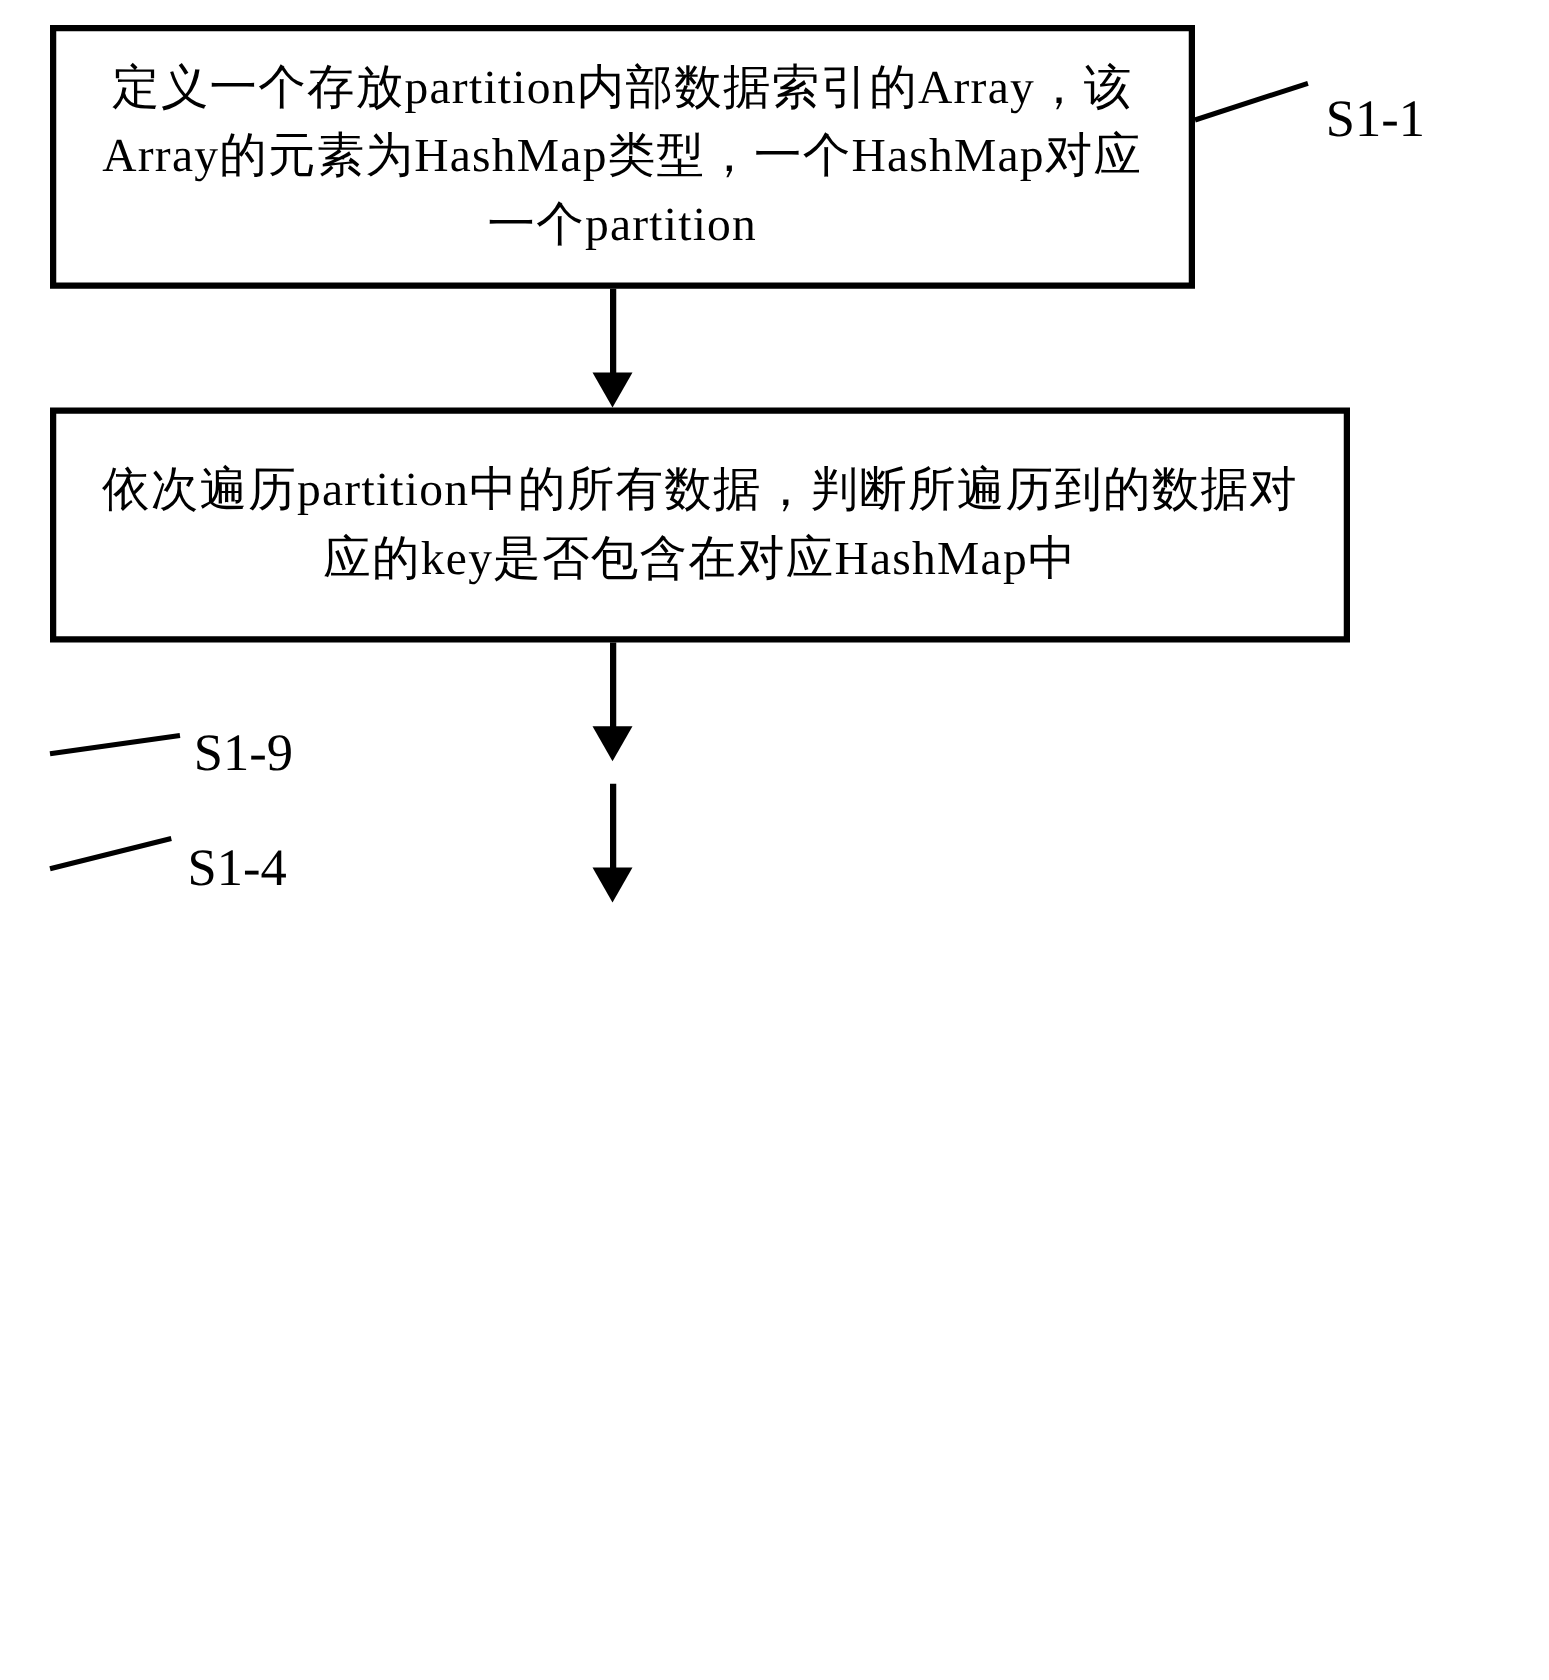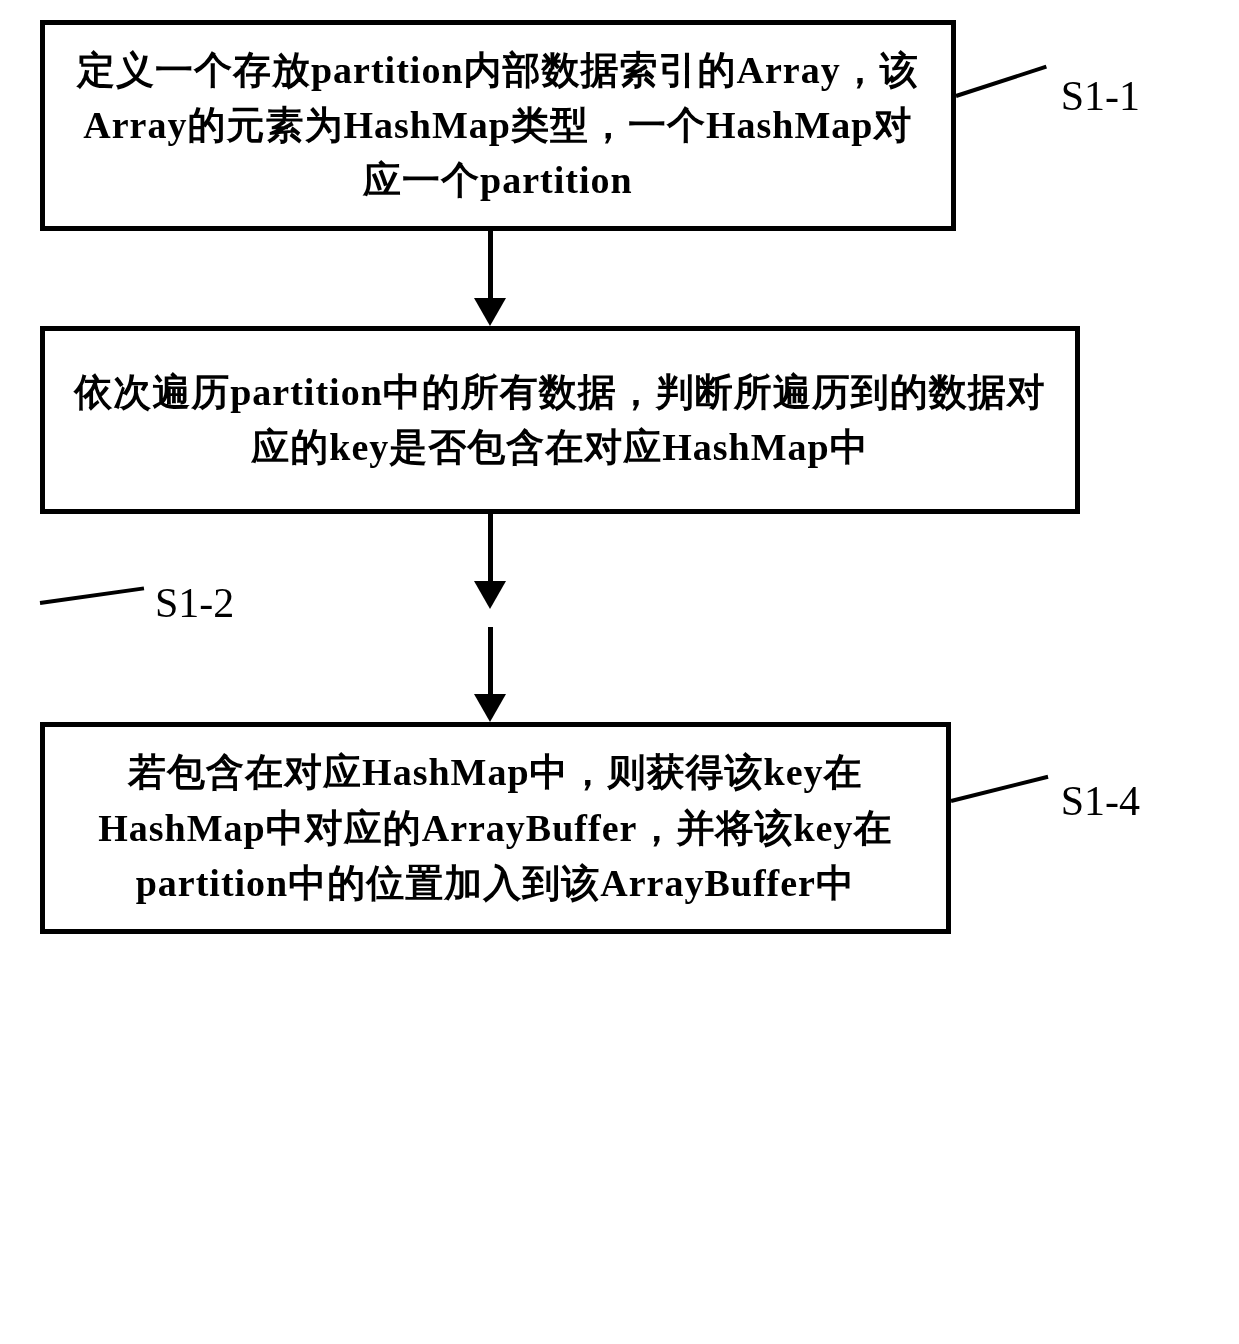--- a/index.html
+++ b/index.html
@@ -20,21 +20,21 @@
     align-items: center;
     position: relative;
   }
   .step-box {
     border: 5px solid #000;
     padding: 18px 20px;
     width: 1040px;
     font-size: 38px;
     line-height: 1.45;
     text-align: center;
-    font-weight: 700;
+    font-weight: 400;
     letter-spacing: 1px;
   }
   .label-connector {
     flex: 0 0 auto;
     display: flex;
     align-items: center;
     height: 100%;
   }
   .label-line {
     width: 90px;
@@ -110,32 +110,29 @@
   </div>
 
   <div class="arrow-down">
     <div class="arrow-line"></div>
     <div class="arrow-head"></div>
   </div>
 
   <div class="step-row">
     <div class="label-connector conn-3">
       <div class="label-line"></div>
-      <div class="label-text">S1-2</div>
+      <div class="label-text">S1-9</div>
     </div>
   </div>
 
   <div class="arrow-down">
     <div class="arrow-line"></div>
     <div class="arrow-head"></div>
   </div>
 
   <div class="step-row">
-    <div class="step-box">
-      <span>若包含在对应HashMap中，则获得该key在HashMap中对应的ArrayBuffer，并将该key在partition中的位置加入到该ArrayBuffer中</span>
-    </div>
     <div class="label-connector conn-4">
       <div class="label-line"></div>
       <div class="label-text">S1-4</div>
     </div>
   </div>
 
 </div>
 
 </body></html>

